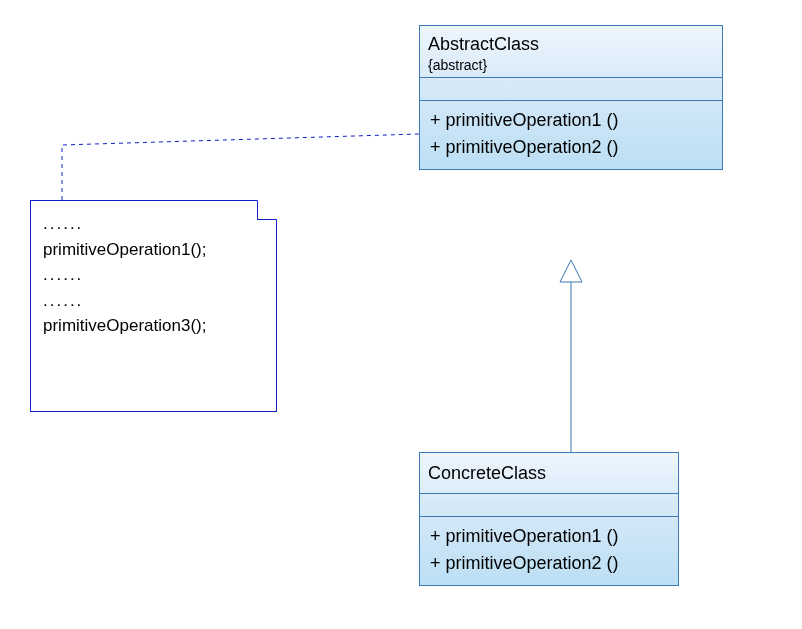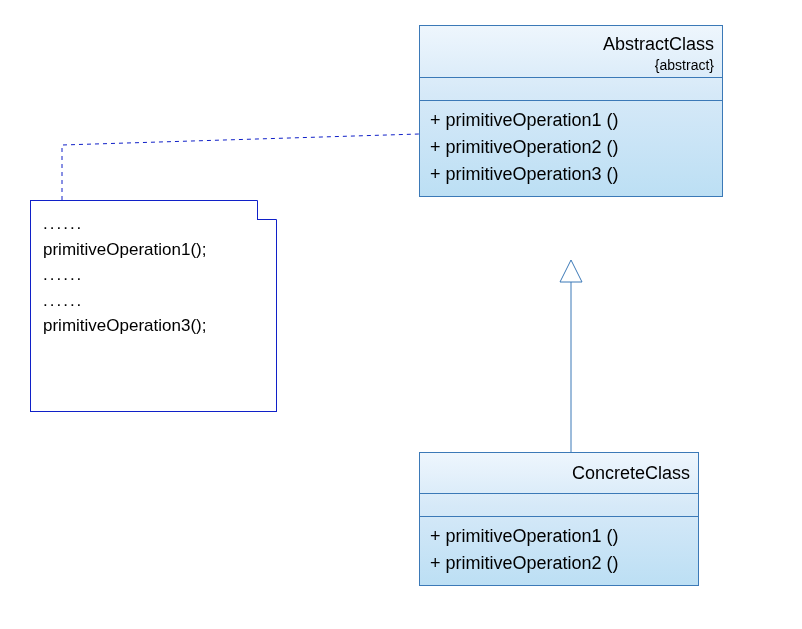--- a/index.html
+++ b/index.html
@@ -26,21 +26,21 @@
   }
 
   
   .uml-box {
     position: absolute;
     box-sizing: border-box;
     border: 1px solid #3b79b7;
     background: linear-gradient(to bottom, #eef6fd 0%, #d6e9f8 40%, #bcdff4 100%);
   }
   .uml-title {
-    text-align: right;
+    text-align: left;
     padding: 6px 8px 2px 8px;
     border-bottom: 1px solid #3b79b7;
     line-height: 1.35;
   }
   .uml-title .stereotype {
     display: block;
     font-size: 14px;
   }
   .uml-attrs {
     min-height: 14px;
@@ -117,34 +117,33 @@
 
   <div class="uml-box" style="left:419px; top:25px; width:304px;">
     <div class="uml-title">
       <span>AbstractClass</span>
       <span class="stereotype">{abstract}</span>
     </div>
     <div class="uml-attrs"></div>
     <div class="uml-ops">
       <div class="op">+  primitiveOperation1 ()</div>
       <div class="op">+  primitiveOperation2 ()</div>
-      <div class="op">+  primitiveOperation3 ()</div>
     </div>
   </div>
 
   <div class="note" style="left:30px; top:200px; width:247px; height:212px;">
     <div class="fold"></div>
     <div class="ellipsis">......</div>
     <div>primitiveOperation1();</div>
     <div class="ellipsis">......</div>
     <div class="ellipsis">......</div>
     <div>primitiveOperation3();</div>
   </div>
 
-  <div class="uml-box" style="left:419px; top:452px; width:280px;">
+  <div class="uml-box" style="left:419px; top:452px; width:260px;">
     <div class="uml-title" style="padding:8px 8px;">
       <span>ConcreteClass</span>
     </div>
     <div class="uml-attrs"></div>
     <div class="uml-ops">
       <div class="op">+  primitiveOperation1 ()</div>
       <div class="op">+  primitiveOperation2 ()</div>
     </div>
   </div>
 

